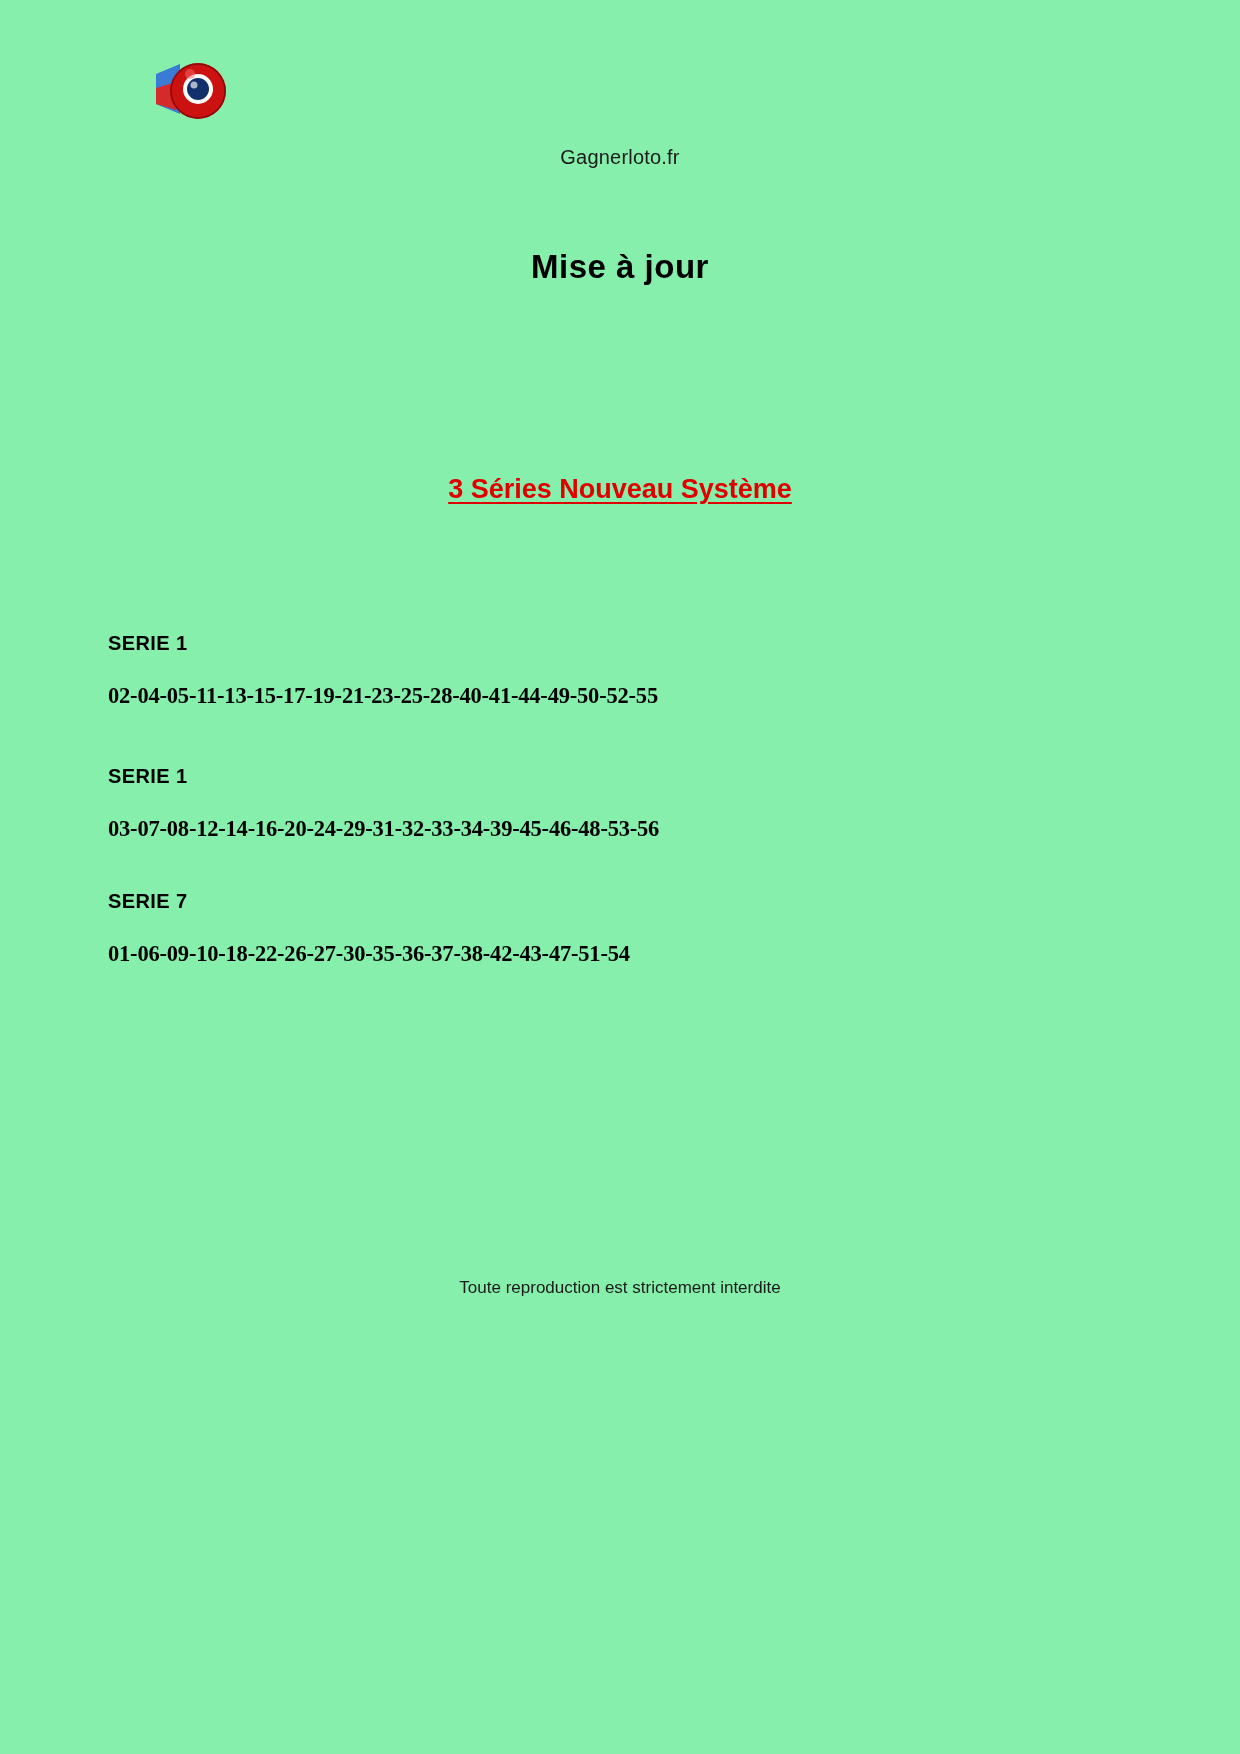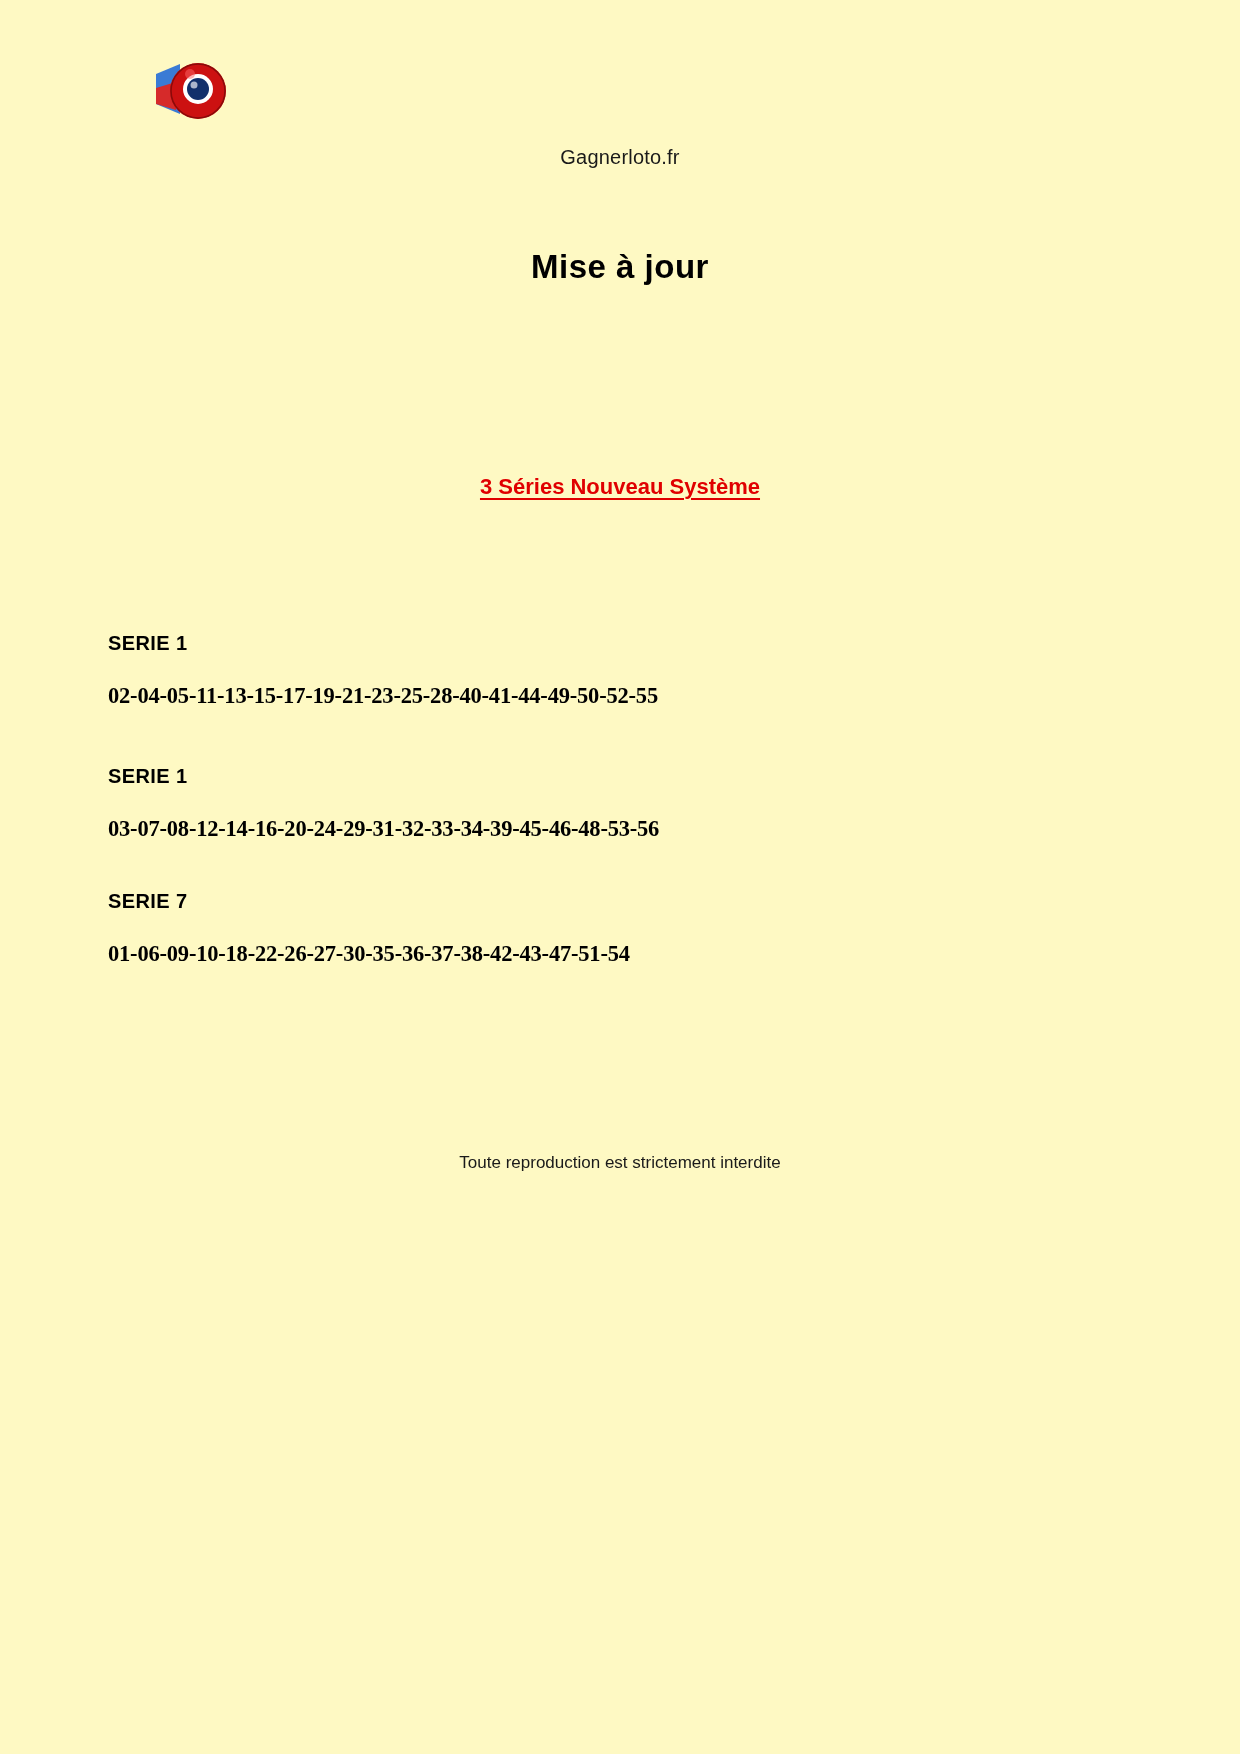--- a/index.html
+++ b/index.html
@@ -12,21 +12,21 @@
     height: 1754px;
     position: relative;
     font-family: "Liberation Sans", sans-serif;
     color: #000000;
     overflow: hidden;
   }
 
   .page {
     position: absolute;
     inset: 0;
-    background: #fef9c3;
+    background: #86efac;
   }
 
   
   .header {
     position: absolute;
     top: 58px;
     left: 0;
     width: 100%;
     height: 70px;
   }
@@ -79,21 +79,21 @@
     font-style: italic;
     color: #e00000;
   }
 
   .subtitle {
     position: absolute;
     top: 474px;
     left: 0;
     width: 100%;
     text-align: center;
-    font-size: 22px;
+    font-size: 27px;
     font-weight: bold;
     color: #e00000;
     text-decoration: underline;
     text-underline-offset: 4px;
   }
 
   
   .series-area {
     position: absolute;
     top: 632px;
@@ -118,21 +118,21 @@
     white-space: nowrap;
     font-family: Liberation Serif, serif;
   }
 
   .series-block.s2 { margin-top: 56px; }
   .series-block.s3 { margin-top: 48px; }
 
   
   .footer-note {
     position: absolute;
-    top: 1153px;
+    top: 1278px;
     left: 0;
     width: 100%;
     text-align: center;
     font-size: 17px;
     color: #1a1a1a;
   }
 </style>
 </head>
 <body>
 

